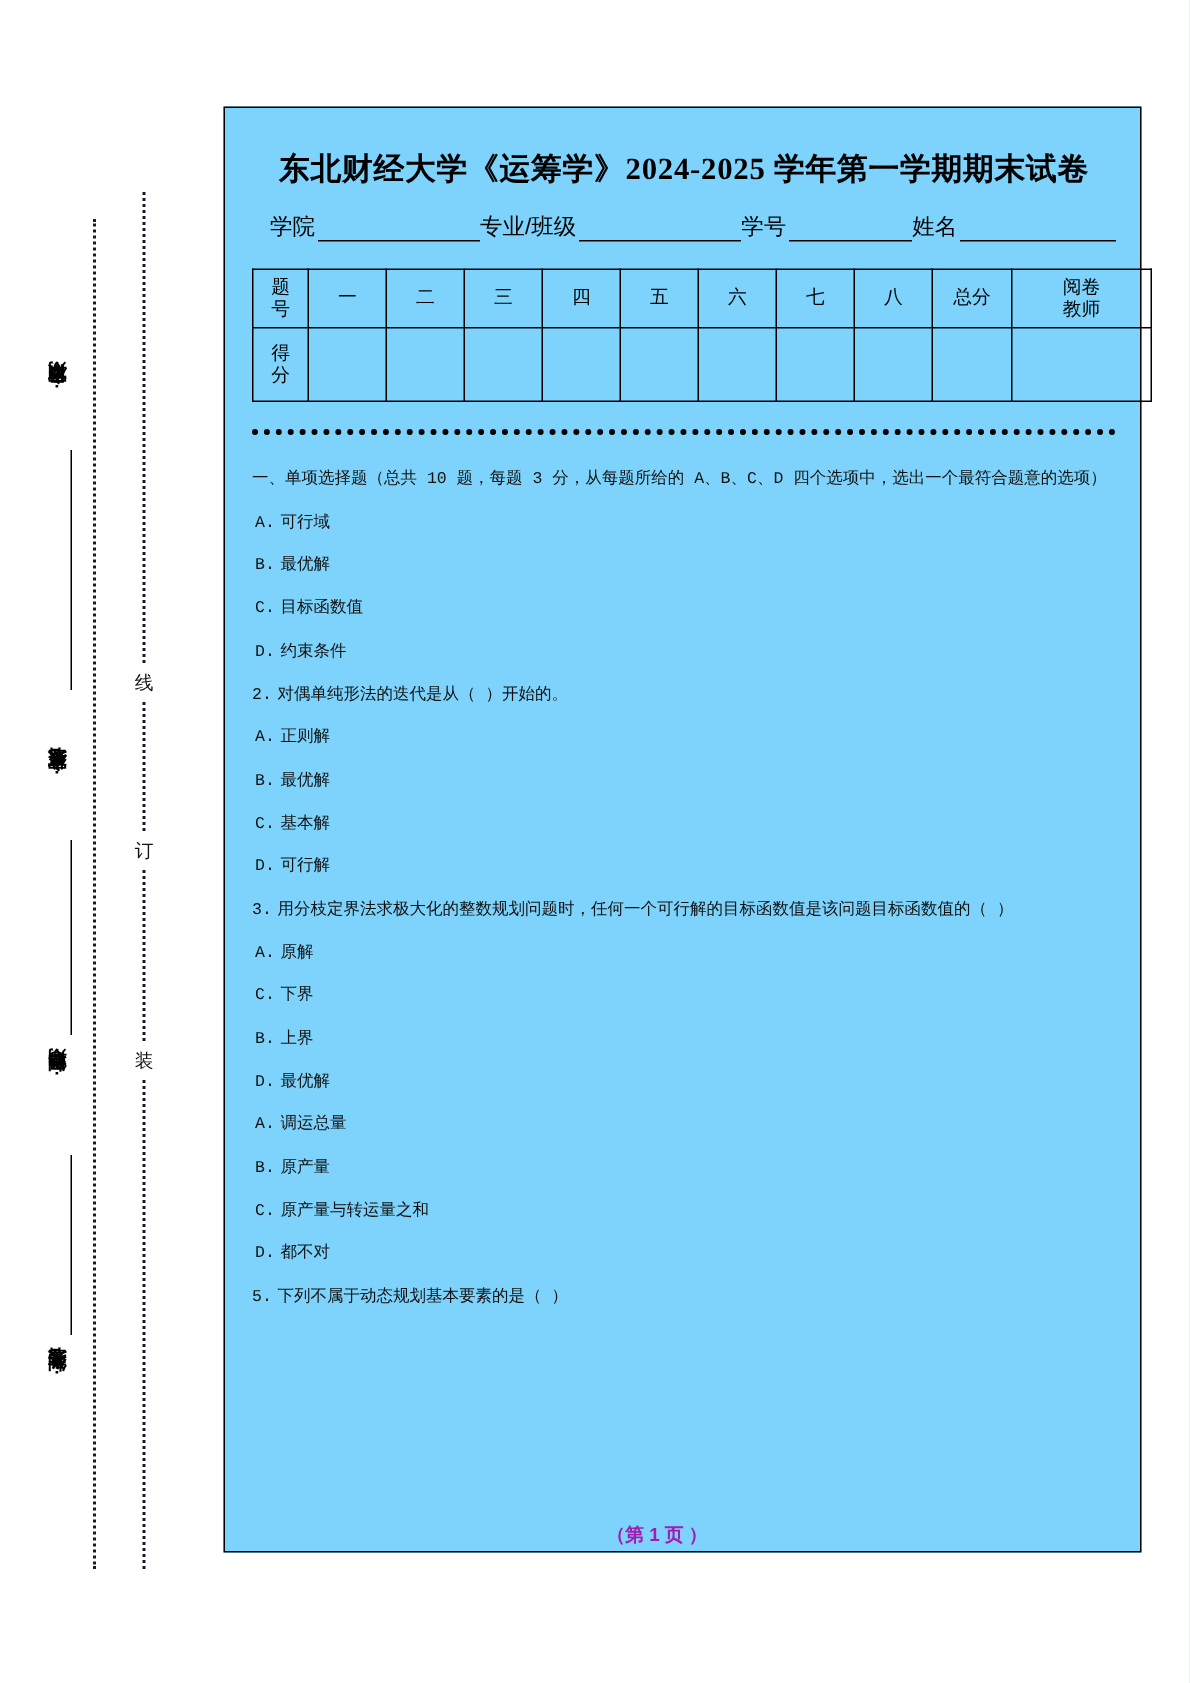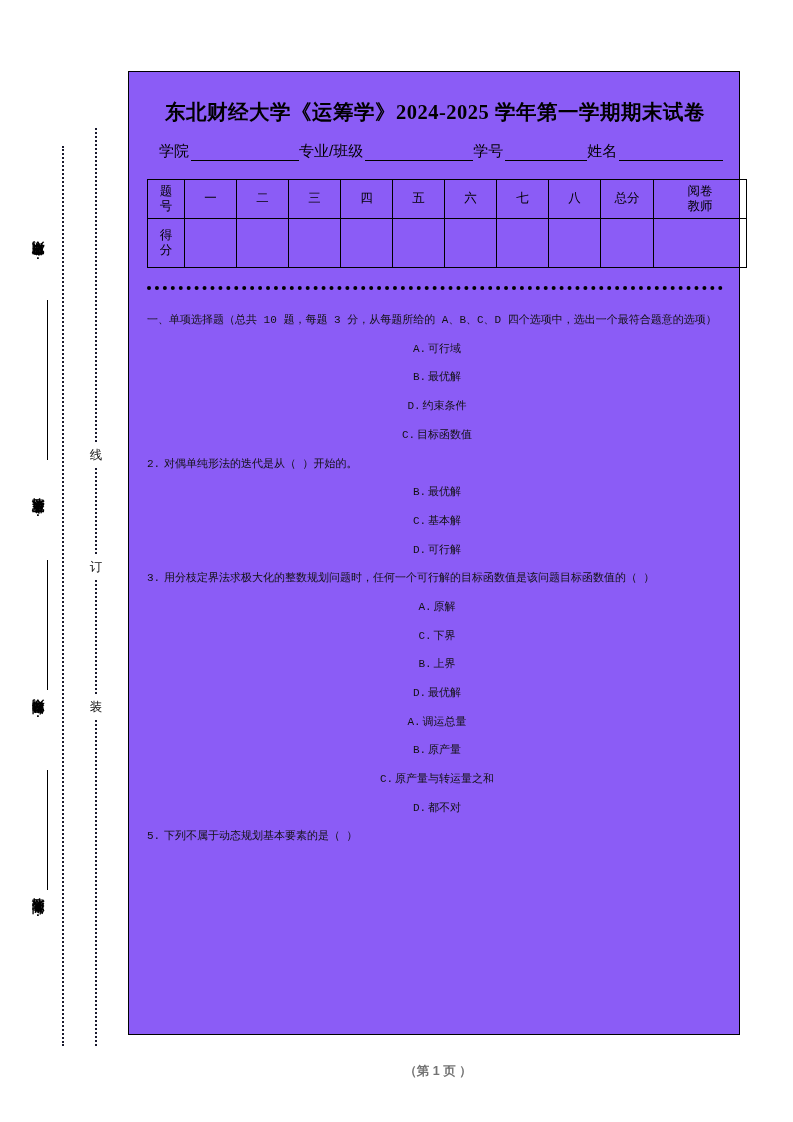--- a/index.html
+++ b/index.html
@@ -82,27 +82,27 @@
     padding: 3px 0;
     color: #111;
   }
   #seal-char-0 { top: 444px; }
   #seal-char-1 { top: 556px; }
   #seal-char-2 { top: 696px; }
 
   
   #page-frame {
     position: absolute;
-    left: 128px;
+    left: 149px;
     top: 71px;
     width: 612px;
     height: 964px;
     border: 1.6px solid #000;
     box-sizing: border-box;
-    background: #8b5cf6;
+    background: #7dd3fc;
   }
 
   #frame-inner {
     position: absolute;
     left: 18px;
     top: 12px;
     width: 576px;
   }
 
   
@@ -185,35 +185,34 @@
   }
   .q-stem {
     line-height: 1.7;
     margin: 0 0 10px 0;
     text-align: justify;
   }
   .q-option {
     line-height: 1.7;
     margin: 0 0 10px 0;
     padding-left: 2px;
-    text-align: center;
   }
   .opt-letter { display: inline-block; min-width: 17px; }
 
   
   #page-footer {
     position: absolute;
     left: 132px;
-    top: 1063px;
+    top: 1015px;
     width: 612px;
     text-align: center;
     font-size: 12.5px;
     font-weight: bold;
     font-family: "Liberation Sans", "DejaVu Sans", sans-serif;
-    color: #737373;
+    color: #a21caf;
   }
 </style>
 </head>
 <body>
 
 <div id="left-margin">
   <div class="dash-rule" id="dash-outer"></div>
   <div class="dash-rule" id="dash-inner"></div>
 
   <div class="vsep" id="vsep-0"></div>
@@ -303,28 +302,31 @@
 
       <div class="section-heading">一、单项选择题（总共 10 题，每题 3 分，从每题所给的 A、B、C、D 四个选项中，选出一个最符合题意的选项）</div>
 
       <div class="q-option">
         <span class="opt-letter">A.</span><span>可行域</span>
       </div>
       <div class="q-option">
         <span class="opt-letter">B.</span><span>最优解</span>
       </div>
       <div class="q-option">
+        <span class="opt-letter">C.</span><span>目标函数值</span>
+      </div>
+      <div class="q-option">
         <span class="opt-letter">D.</span><span>约束条件</span>
-      </div>
-      <div class="q-option">
-        <span class="opt-letter">C.</span><span>目标函数值</span>
       </div>
 
       <div class="q-stem">
         <span class="opt-letter">2.</span><span>对偶单纯形法的迭代是从（    ）开始的。</span>
+      </div>
+      <div class="q-option">
+        <span class="opt-letter">A.</span><span>正则解</span>
       </div>
       <div class="q-option">
         <span class="opt-letter">B.</span><span>最优解</span>
       </div>
       <div class="q-option">
         <span class="opt-letter">C.</span><span>基本解</span>
       </div>
       <div class="q-option">
         <span class="opt-letter">D.</span><span>可行解</span>
       </div>

